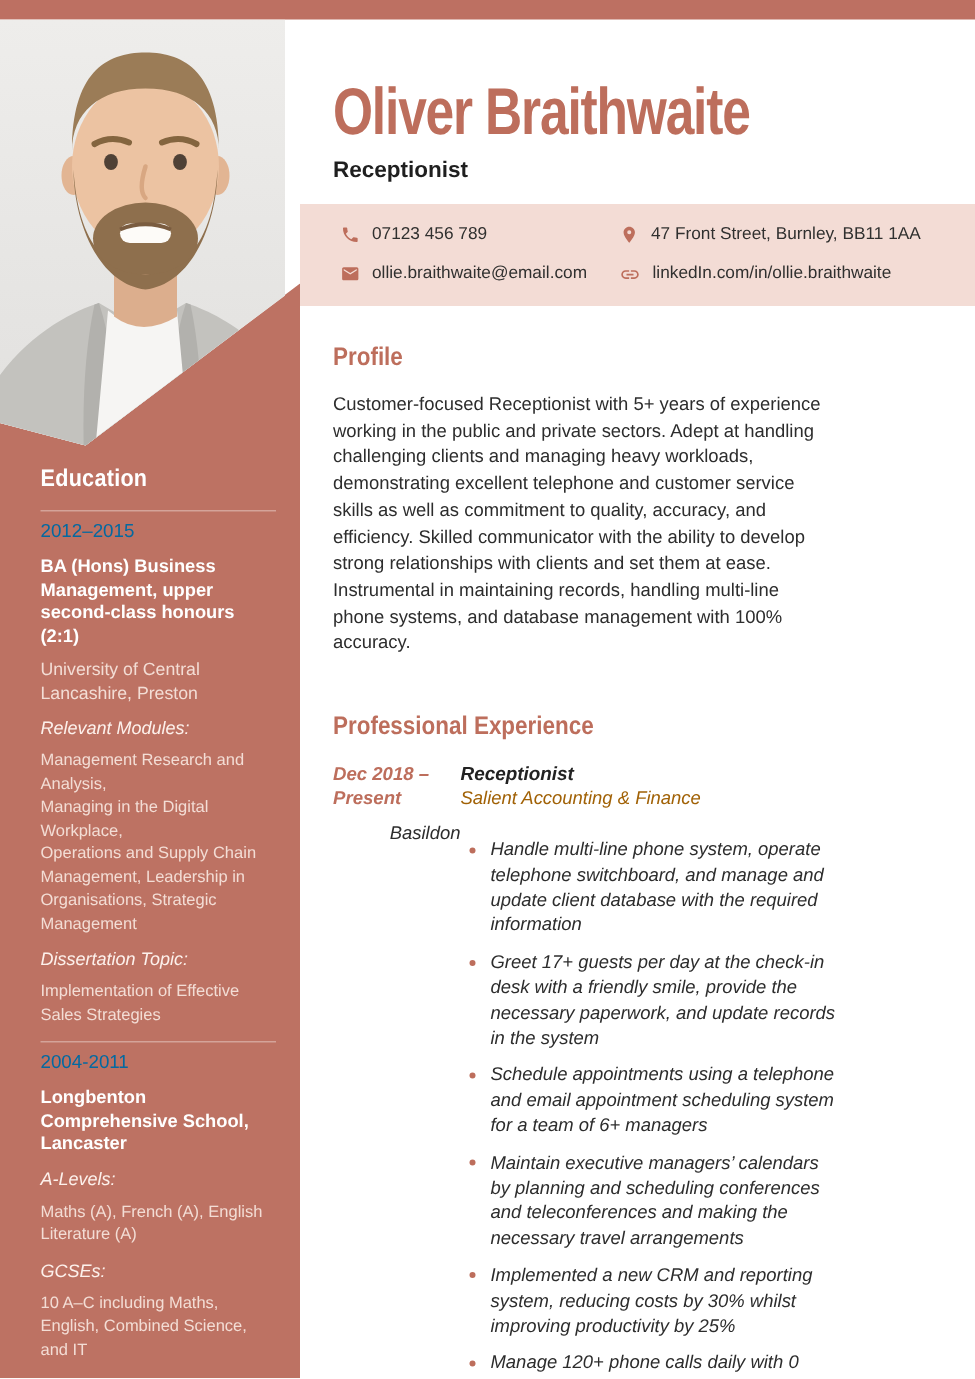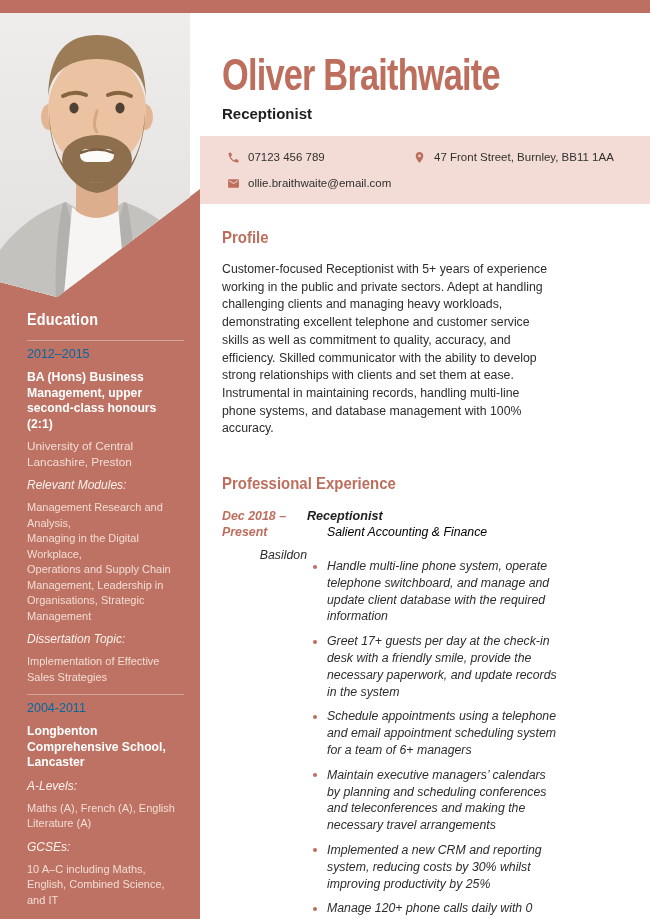--- a/index.html
+++ b/index.html
@@ -41,21 +41,21 @@
   .section-heading { margin:24px 0 0 22px; font-size:17px; line-height:20px; font-weight:bold; color:#bd6e5c;
     transform:scaleX(.88); transform-origin:left center; white-space:nowrap; }
   .profile-text { margin:13px 12px 0 22px; font-size:12.3px; line-height:17.7px; color:#2d2d2d; }
 
   .job { display:flex; margin:14px 0 0 22px;font-style:italic; }
   .job-left { width:85px; flex:0 0 85px; }
   .job-period { font-size:12.4px; font-weight:bold; color:#bd6e5c; line-height:16px; white-space:pre-line; }
   .job-location { margin-top:7px; font-size:12.3px; color:#2d2d2d; line-height:16px;text-align:right; }
   .job-right { flex:1; padding-right:10px; }
   .job-title { font-size:12.6px; font-weight:bold; color:#222; line-height:16px; }
-  .job-company { font-size:12.3px; color:#000000; line-height:16px;margin-left:20px; }
+  .job-company { font-size:12.3px; color:#a16207; line-height:16px; }
   .job-bullets { margin-top:18px; list-style:none; }
   .job-bullets li { position:relative; padding-left:20px; margin-bottom:8px;
     font-size:12.3px; line-height:16.8px; color:#2d2d2d; }
   .job-bullets li::before { content:""; position:absolute; left:6px; top:6.5px;
     width:4px; height:4px; border-radius:50%; background:#bd6e5c; }
 </style>
 </head>
 <body>
 
 <div class="page">
@@ -148,20 +148,26 @@
           <path fill="#bd6e5c" d="M12 2C8.1 2 5 5.1 5 9c0 5.2 7 13 7 13s7-7.8 7-13c0-3.9-3.1-7-7-7zm0 9.5A2.5 2.5 0 1 1 12 6.5a2.5 2.5 0 0 1 0 5z"></path>
         </svg>
         <span>47 Front Street, Burnley, BB11 1AA</span>
       </div>
       <div class="contact-item">
         <svg width="13" height="13" viewBox="0 0 24 24">
           <path fill="#bd6e5c" d="M20 4H4c-1.1 0-2 .9-2 2v12c0 1.1.9 2 2 2h16c1.1 0 2-.9 2-2V6c0-1.1-.9-2-2-2zm0 4l-8 5-8-5V6l8 5 8-5v2z"></path>
         </svg>
         <span>ollie.braithwaite@email.com</span>
       </div>
+      <div class="contact-item">
+        <svg width="14" height="14" viewBox="0 0 24 24">
+          <path fill="#bd6e5c" d="M3.9 12c0-1.7 1.4-3.1 3.1-3.1h4V7H7c-2.8 0-5 2.2-5 5s2.2 5 5 5h4v-1.9H7c-1.7 0-3.1-1.4-3.1-3.1zM8 13h8v-2H8v2zm9-6h-4v1.9h4c1.7 0 3.1 1.4 3.1 3.1s-1.4 3.1-3.1 3.1h-4V17h4c2.8 0 5-2.2 5-5s-2.2-5-5-5z"></path>
+        </svg>
+        <span>linkedIn.com/in/ollie.braithwaite</span>
+      </div>
     </div>
 
     <div class="section-heading">Profile</div>
     <p class="profile-text">Customer-focused Receptionist with 5+ years of experience working in the public and private sectors. Adept at handling challenging clients and managing heavy workloads, demonstrating excellent telephone and customer service skills as well as commitment to quality, accuracy, and efficiency. Skilled communicator with the ability to develop strong relationships with clients and set them at ease. Instrumental in maintaining records, handling multi-line phone systems, and database management with 100% accuracy.</p>
 
     <div class="section-heading" style="margin-top:36px;">Professional Experience</div>
 
     <div class="job">
       <div class="job-left">
         <div class="job-period">Dec 2018 –

